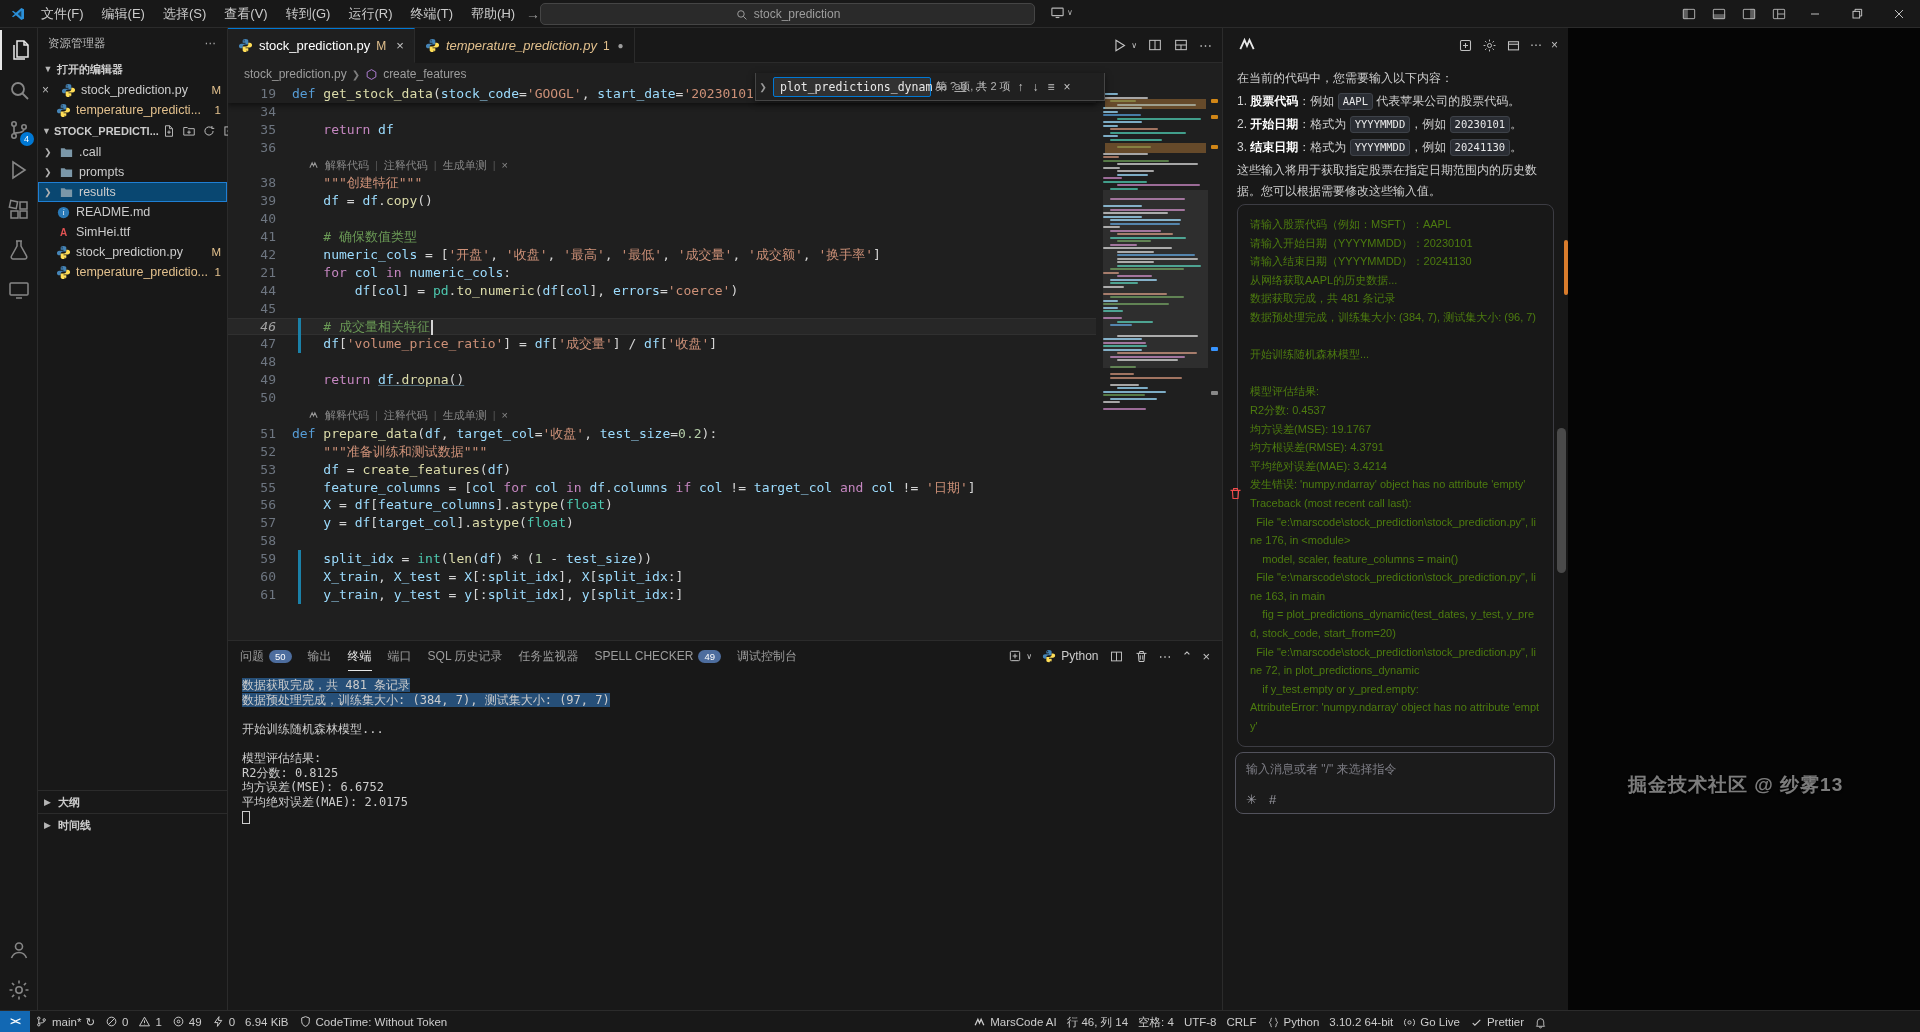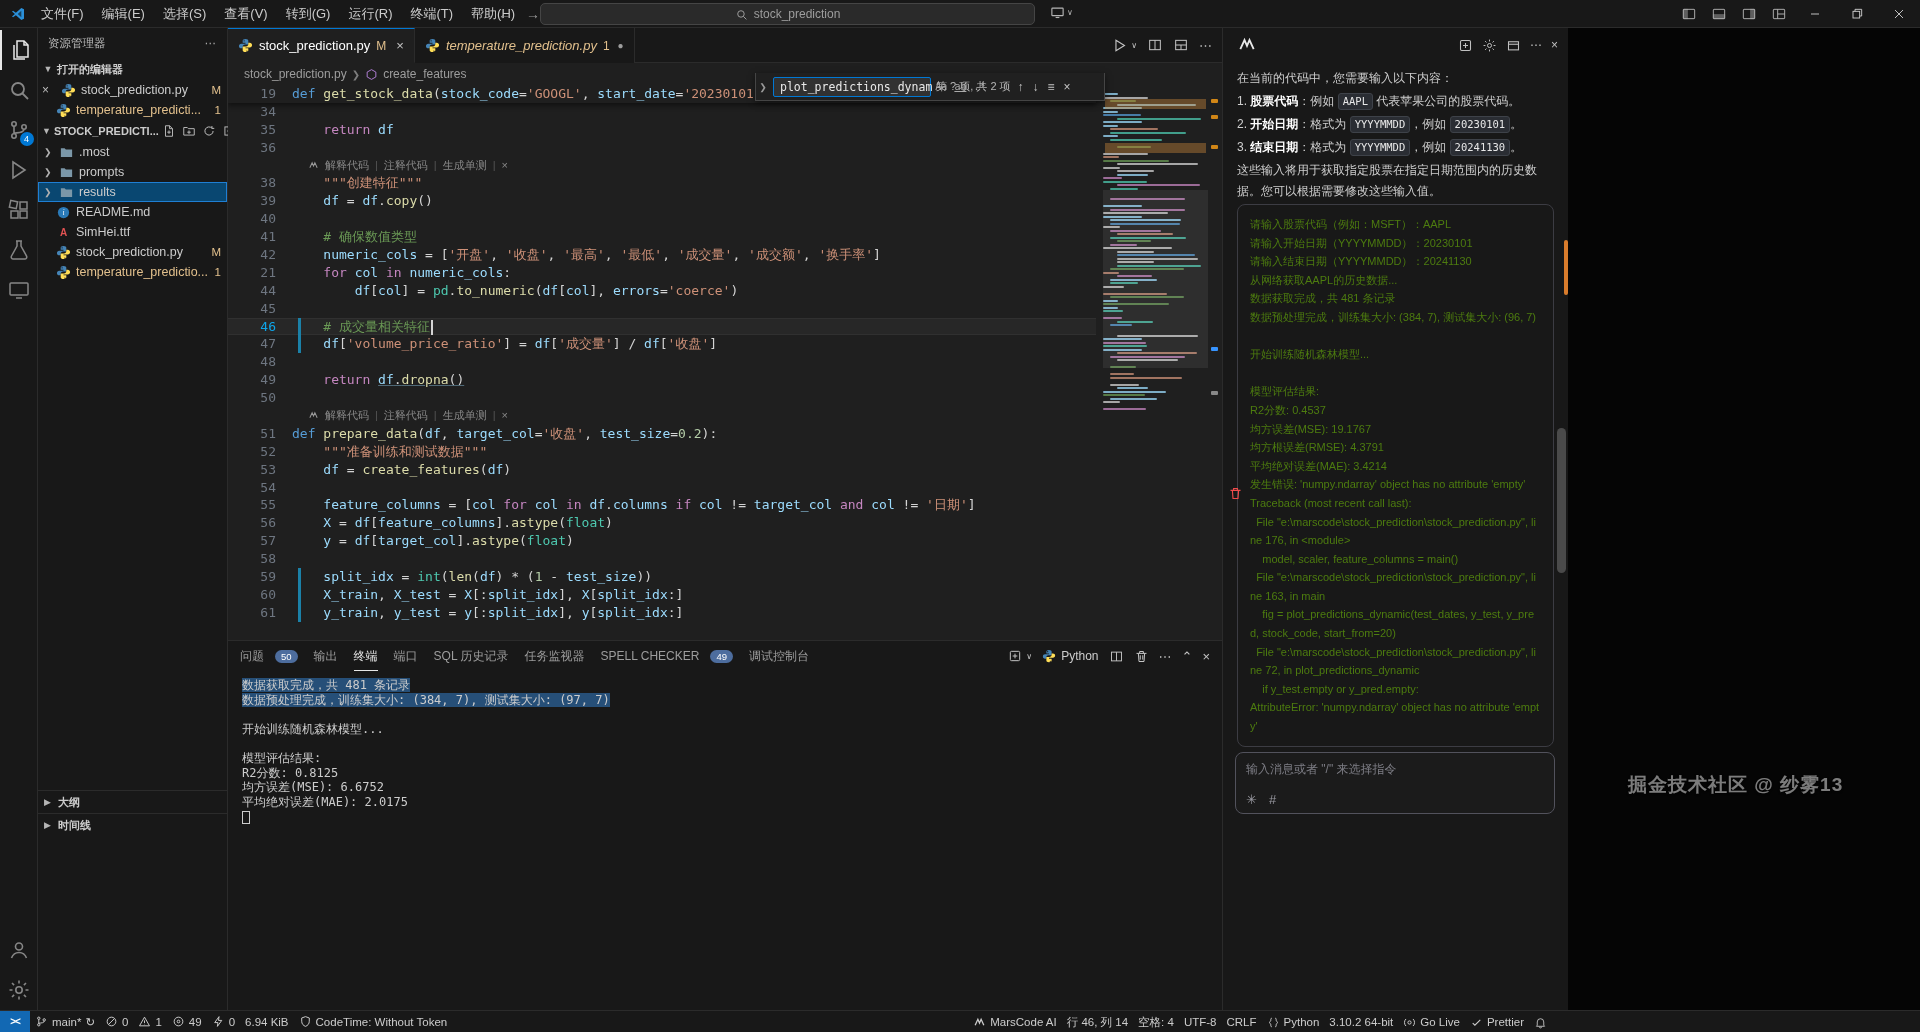--- a/index.html
+++ b/index.html
@@ -65,21 +65,21 @@
   .tab-actions .dd { font-size:8px; margin-left:-7px; color:#c5c5c5; }
   .breadcrumbs { height:22px; display:flex; align-items:center; gap:5px; padding-left:16px; font-size:12px; color:#9d9d9d; flex:none; background:#1f1f1f; }
   .breadcrumbs .sep { font-size:10px; color:#7d7d7d; }
   .breadcrumbs .ico { width:13px; height:13px; }
 
   
   .editor { position:relative; height:555px; flex:none; overflow:hidden; background:#1f1f1f; font-family:"DejaVu Sans Mono", monospace; font-size:13px; }
   .code-lines { position:absolute; left:0; top:17.9px; right:126px; }
   .line { position:relative; display:flex; height:17.9px; line-height:17.9px; white-space:pre; }
   .line .gut { width:64px; flex:none; text-align:right; padding-right:16px; color:#6e7681; }
-  .line.cur .gut { color:#0ea5e9; }
+  .line.cur .gut { color:#a3a3a3;font-style:italic; }
   .line .chg { position:absolute; left:70px; top:0; bottom:0; width:3px; background:#1b81a8; }
   .line .code { flex:1; }
   .line.cur { background:rgba(255,255,255,0.04); box-shadow:inset 0 1px 0 #303030, inset 0 -1px 0 #303030; }
   .sticky-line { position:absolute; top:0; left:0; right:126px; height:17.9px; line-height:17.9px; background:#1f1f1f; box-shadow:0 3px 5px rgba(0,0,0,0.45); z-index:5; display:flex; white-space:pre; }
   .sticky-line .gut { width:64px; flex:none; text-align:right; padding-right:16px; color:#6e7681; }
   .lens { height:17.9px; line-height:17.9px; display:flex; align-items:center; gap:6px; padding-left:80px; color:#888888; font-size:11px; font-family:"Liberation Sans", sans-serif; }
   .lens .sep { color:#555; }
   .lens .ico { width:11px; height:11px; color:#9a9a9a; }
   .tk-k{color:#569cd6} .tk-c{color:#c586c0} .tk-f{color:#dcdcaa} .tk-s{color:#ce9178}
   .tk-v{color:#9cdcfe} .tk-p{color:#d4d4d4} .tk-cm{color:#6a9955} .tk-num{color:#b5cea8} .tk-m{color:#4ec9b0}
@@ -100,21 +100,21 @@
   .fw-input { height:20px; flex:none; width:158px; background:#313131; border:1px solid #0078d4; border-radius:2px; display:flex; align-items:center; padding:0 3px 0 6px; font-family:"DejaVu Sans Mono", monospace; font-size:11.5px; color:#e8e8e8; }
   .fw-input .opts { margin-left:auto; display:flex; gap:3px; color:#aaa; font-size:10px; }
   .fw-input .opt { padding:0 2px; }
   .fw-results { color:#b5b5b5; font-size:11px; white-space:nowrap; }
   .fw-btn { color:#c5c5c5; font-size:12px; padding:0 2px; }
   .fw-caret { display:inline-block; width:1.5px; height:13px; background:#fff; margin-left:1px; }
 
   
   .panel { height:370px; flex:none; background:#181818; border-top:1px solid #2b2b2b; position:relative; }
   .panel-head { height:30px; display:flex; align-items:center; gap:16px; padding:0 12px; }
-  .p-tab { position:relative; color:#9d9d9d; font-size:12px; display:flex; align-items:center; gap:11px; height:30px; }
+  .p-tab { position:relative; color:#9d9d9d; font-size:12px; display:flex; align-items:center; gap:5px; height:30px; }
   .p-tab.active { color:#e7e7e7; box-shadow:inset 0 -1px 0 #e7e7e7; }
   .p-badge { background:#4d6d9e; color:#fff; font-size:9.5px; border-radius:8px; padding:1px 6px; }
   .panel-actions { margin-left:auto; display:flex; align-items:center; gap:10px; color:#c5c5c5; }
   .panel-actions .ico { width:15px; height:15px; }
   .panel-actions .lbl { display:flex; align-items:center; gap:5px; color:#cccccc; font-size:12px; }
   .panel-actions .dd { font-size:8px; margin-left:-6px; }
   .term { padding:7px 0 0 14px; font-family:"DejaVu Sans Mono", monospace; font-size:12px; color:#cccccc; }
   .term .tl { height:14.6px; line-height:14.6px; white-space:pre; }
   .term .tl .sel { background:#264f78; }
   .term-caret { display:inline-block; width:8px; height:13px; border:1px solid #cccccc; margin-top:2px; }
@@ -398,21 +398,21 @@
         </span>
       </div>
       <div>
           <div class="sb-item">
             <span class="chev">❯</span>
             <span class="ico" style="width: 15px; height: 15px;">
               <svg viewBox="0 0 24 24">
                 <path d="M3 5h6l2 2h10v12H3z" fill="#7b97a8"></path>
               </svg>
             </span>
-            <span class="name">.most</span>
+            <span class="name">.call</span>
           </div>
           <div class="sb-item">
             <span class="chev">❯</span>
             <span class="ico" style="width: 15px; height: 15px;">
               <svg viewBox="0 0 24 24">
                 <path d="M3 5h6l2 2h10v12H3z" fill="#7b97a8"></path>
               </svg>
             </span>
             <span class="name">prompts</span>
           </div>
@@ -576,21 +576,20 @@
               <span class="sep">|</span>
               <span>注释代码</span>
               <span class="sep">|</span>
               <span>生成单测</span>
               <span class="sep">|</span>
               <span>×</span>
             </div>
             <div class="line"><span class="gut">51</span><span class="code"><span class="tk-k">def</span><span class="tk-p"> </span><span class="tk-f">prepare_data</span><span class="tk-p">(</span><span class="tk-v">df</span><span class="tk-p">, </span><span class="tk-v">target_col</span><span class="tk-p">=</span><span class="tk-s">'收盘'</span><span class="tk-p">, </span><span class="tk-v">test_size</span><span class="tk-p">=</span><span class="tk-num">0.2</span><span class="tk-p">):</span></span></div>
             <div class="line"><span class="gut">52</span><span class="code"><span class="tk-p">    </span><span class="tk-s">"""准备训练和测试数据"""</span></span></div>
             <div class="line"><span class="gut">53</span><span class="code"><span class="tk-p">    </span><span class="tk-v">df</span><span class="tk-p"> = </span><span class="tk-f">create_features</span><span class="tk-p">(</span><span class="tk-v">df</span><span class="tk-p">)</span></span></div>
-            <div class="line"><span class="gut">54</span><span class="code"></span></div>
             <div class="line"><span class="gut">55</span><span class="code"><span class="tk-p">    </span><span class="tk-v">feature_columns</span><span class="tk-p"> = [</span><span class="tk-v">col</span><span class="tk-p"> </span><span class="tk-c">for</span><span class="tk-p"> </span><span class="tk-v">col</span><span class="tk-p"> </span><span class="tk-c">in</span><span class="tk-p"> </span><span class="tk-v">df</span><span class="tk-p">.</span><span class="tk-v">columns</span><span class="tk-p"> </span><span class="tk-c">if</span><span class="tk-p"> </span><span class="tk-v">col</span><span class="tk-p"> != </span><span class="tk-v">target_col</span><span class="tk-p"> </span><span class="tk-c">and</span><span class="tk-p"> </span><span class="tk-v">col</span><span class="tk-p"> != </span><span class="tk-s">'日期'</span><span class="tk-p">]</span></span></div>
             <div class="line"><span class="gut">56</span><span class="code"><span class="tk-p">    </span><span class="tk-v">X</span><span class="tk-p"> = </span><span class="tk-v">df</span><span class="tk-p">[</span><span class="tk-v">feature_columns</span><span class="tk-p">].</span><span class="tk-f">astype</span><span class="tk-p">(</span><span class="tk-m">float</span><span class="tk-p">)</span></span></div>
             <div class="line"><span class="gut">57</span><span class="code"><span class="tk-p">    </span><span class="tk-v">y</span><span class="tk-p"> = </span><span class="tk-v">df</span><span class="tk-p">[</span><span class="tk-v">target_col</span><span class="tk-p">].</span><span class="tk-f">astype</span><span class="tk-p">(</span><span class="tk-m">float</span><span class="tk-p">)</span></span></div>
             <div class="line"><span class="gut">58</span><span class="code"></span></div>
             <div class="line"><span class="chg"></span><span class="gut">59</span><span class="code"><span class="tk-p">    </span><span class="tk-v">split_idx</span><span class="tk-p"> = </span><span class="tk-m">int</span><span class="tk-p">(</span><span class="tk-f">len</span><span class="tk-p">(</span><span class="tk-v">df</span><span class="tk-p">) * (</span><span class="tk-num">1</span><span class="tk-p"> - </span><span class="tk-v">test_size</span><span class="tk-p">))</span></span></div>
             <div class="line"><span class="chg"></span><span class="gut">60</span><span class="code"><span class="tk-p">    </span><span class="tk-v">X_train</span><span class="tk-p">, </span><span class="tk-v">X_test</span><span class="tk-p"> = </span><span class="tk-v">X</span><span class="tk-p">[:</span><span class="tk-v">split_idx</span><span class="tk-p">], </span><span class="tk-v">X</span><span class="tk-p">[</span><span class="tk-v">split_idx</span><span class="tk-p">:]</span></span></div>
             <div class="line"><span class="chg"></span><span class="gut">61</span><span class="code"><span class="tk-p">    </span><span class="tk-v">y_train</span><span class="tk-p">, </span><span class="tk-v">y_test</span><span class="tk-p"> = </span><span class="tk-v">y</span><span class="tk-p">[:</span><span class="tk-v">split_idx</span><span class="tk-p">], </span><span class="tk-v">y</span><span class="tk-p">[</span><span class="tk-v">split_idx</span><span class="tk-p">:]</span></span></div>
           </div>
         <div class="minimap">
           <div>

